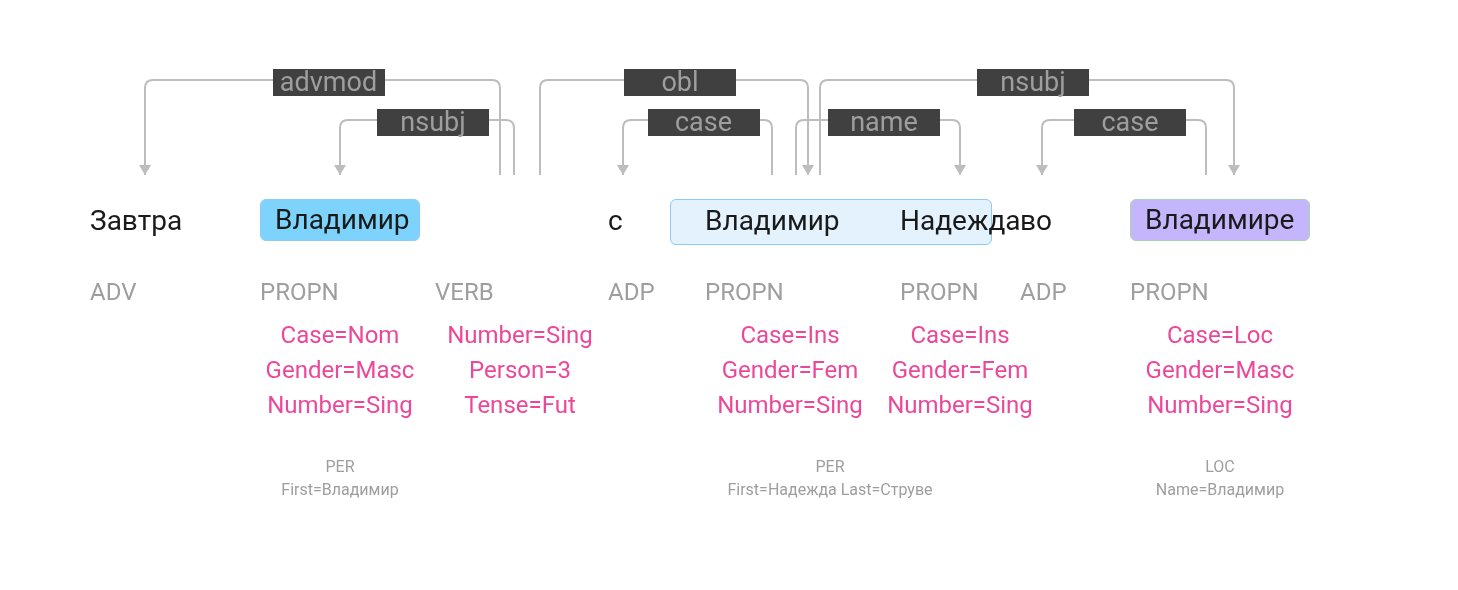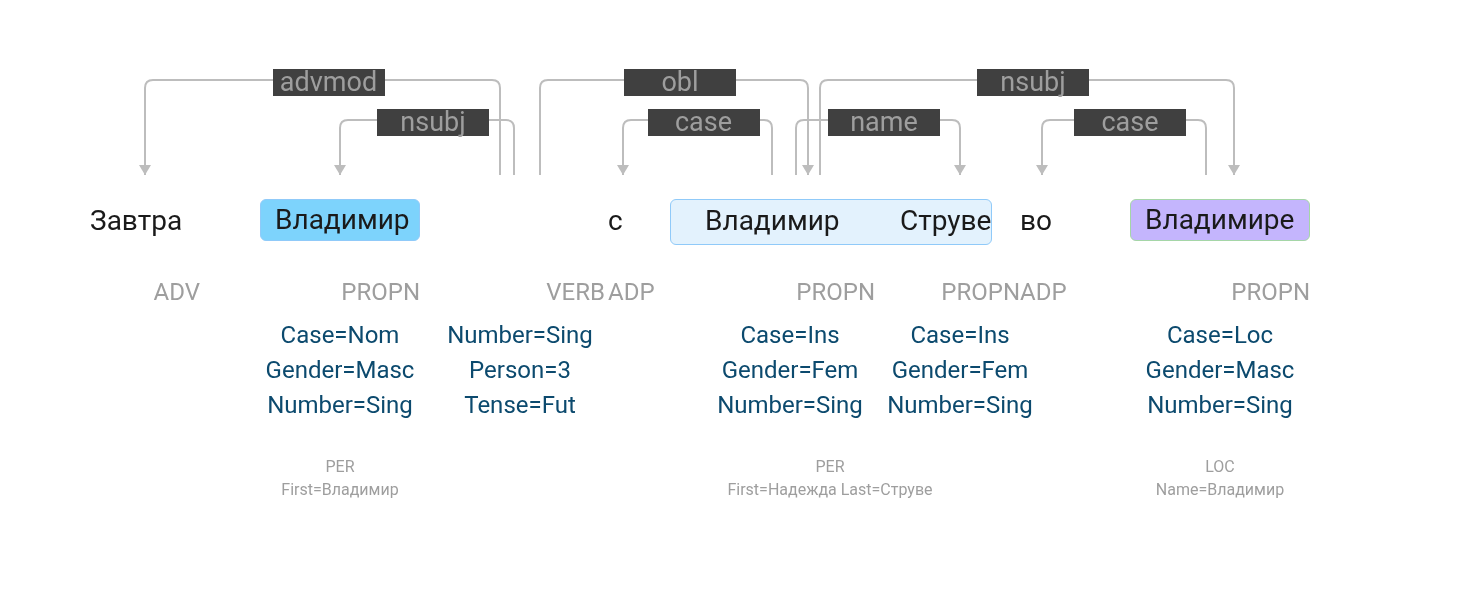--- a/index.html
+++ b/index.html
@@ -1,22 +1,22 @@
 <!DOCTYPE html>
 <html><head>
 <meta charset="utf-8">
 <style>
   html,body{margin:0;padding:0;background:#fff;font-family:-apple-system,BlinkMacSystemFont,"Segoe UI",Roboto,"Helvetica Neue",Arial,sans-serif;}
   .canvas{position:relative;width:1458px;height:590px;}
   .token{position:absolute;font-size:28px;color:#1a1a1a;text-align:left;line-height:1;}
   .token.box-per{background:#7dd3fc;border:1px solid #90caf9;border-radius:6px;padding:6px 14px;}
   .token.box-loc{background:#c4b5fd;border:1px solid #a5d6a7;border-radius:6px;padding:6px 14px;}
   .per-span{position:absolute;background:#e3f2fd;border:1px solid #90caf9;border-radius:6px;}
-  .pos{position:absolute;font-size:24px;color:#9e9e9e;text-align:right;line-height:1;}
-  .feats{position:absolute;font-size:24px;color:#0c4a6e;text-align:center;line-height:1.45;white-space:nowrap;}
+  .pos{position:absolute;font-size:24px;color:#9e9e9e;text-align:left;line-height:1;}
+  .feats{position:absolute;font-size:24px;color:#ec4899;text-align:center;line-height:1.45;white-space:nowrap;}
   .ner{position:absolute;font-size:16px;color:#9e9e9e;text-align:center;line-height:1.45;white-space:nowrap;}
   .dep-label{position:absolute;font-size:27px;color:#9e9e9e;background:#404040;padding:0 6px;line-height:1;text-align:center;}
   svg.arcs{position:absolute;left:0;top:0;width:1458px;height:590px;pointer-events:none;}
   .arc{stroke:#bdbdbd;stroke-width:2;fill:none;}
   .arrow{fill:#bdbdbd;}
 </style>
 </head>
 <body>
 
 <div class="canvas">
@@ -43,21 +43,21 @@
     <div class="pos" style="left: 260px; top: 280px; width: 160px;">PROPN</div>
     <div class="feats" style="left: 230px; top: 318px; width: 220px;">Case=Nom<br>Gender=Masc<br>Number=Sing</div>
     <div class="ner" style="left: 220px; top: 455px; width: 240px;">PER<br>First=Владимир</div>
     <div class="pos" style="left: 435px; top: 280px; width: 170px;">VERB</div>
     <div class="feats" style="left: 405px; top: 318px; width: 230px;">Number=Sing<br>Person=3<br>Tense=Fut</div>
     <div class="token" style="left: 608px; top: 207px; width: 30px;">с</div>
     <div class="pos" style="left: 608px; top: 280px; width: 30px;">ADP</div>
     <div class="token" style="left: 705px; top: 207px; width: 170px;">Владимир</div>
     <div class="pos" style="left: 705px; top: 280px; width: 170px;">PROPN</div>
     <div class="feats" style="left: 675px; top: 318px; width: 230px;">Case=Ins<br>Gender=Fem<br>Number=Sing</div>
-    <div class="token" style="left: 900px; top: 207px; width: 120px;">Струве</div>
+    <div class="token" style="left: 900px; top: 207px; width: 120px;">Надежда</div>
     <div class="pos" style="left: 900px; top: 280px; width: 120px;">PROPN</div>
     <div class="feats" style="left: 870px; top: 318px; width: 180px;">Case=Ins<br>Gender=Fem<br>Number=Sing</div>
     <div class="token" style="left: 1020px; top: 207px; width: 44px;">во</div>
     <div class="pos" style="left: 1020px; top: 280px; width: 44px;">ADP</div>
     <div class="token box-loc" style="left: 1130px; top: 199px; width: 180px; box-sizing: border-box;">Владимире</div>
     <div class="pos" style="left: 1130px; top: 280px; width: 180px;">PROPN</div>
     <div class="feats" style="left: 1100px; top: 318px; width: 240px;">Case=Loc<br>Gender=Masc<br>Number=Sing</div>
     <div class="ner" style="left: 1090px; top: 455px; width: 260px;">LOC<br>Name=Владимир</div>
     <div class="ner" style="left: 650px; top: 455px; width: 360px;">PER<br>First=Надежда Last=Струве</div>
     <div class="dep-label" style="left: 272.5px; width: 100px; top: 69px;">advmod</div>

